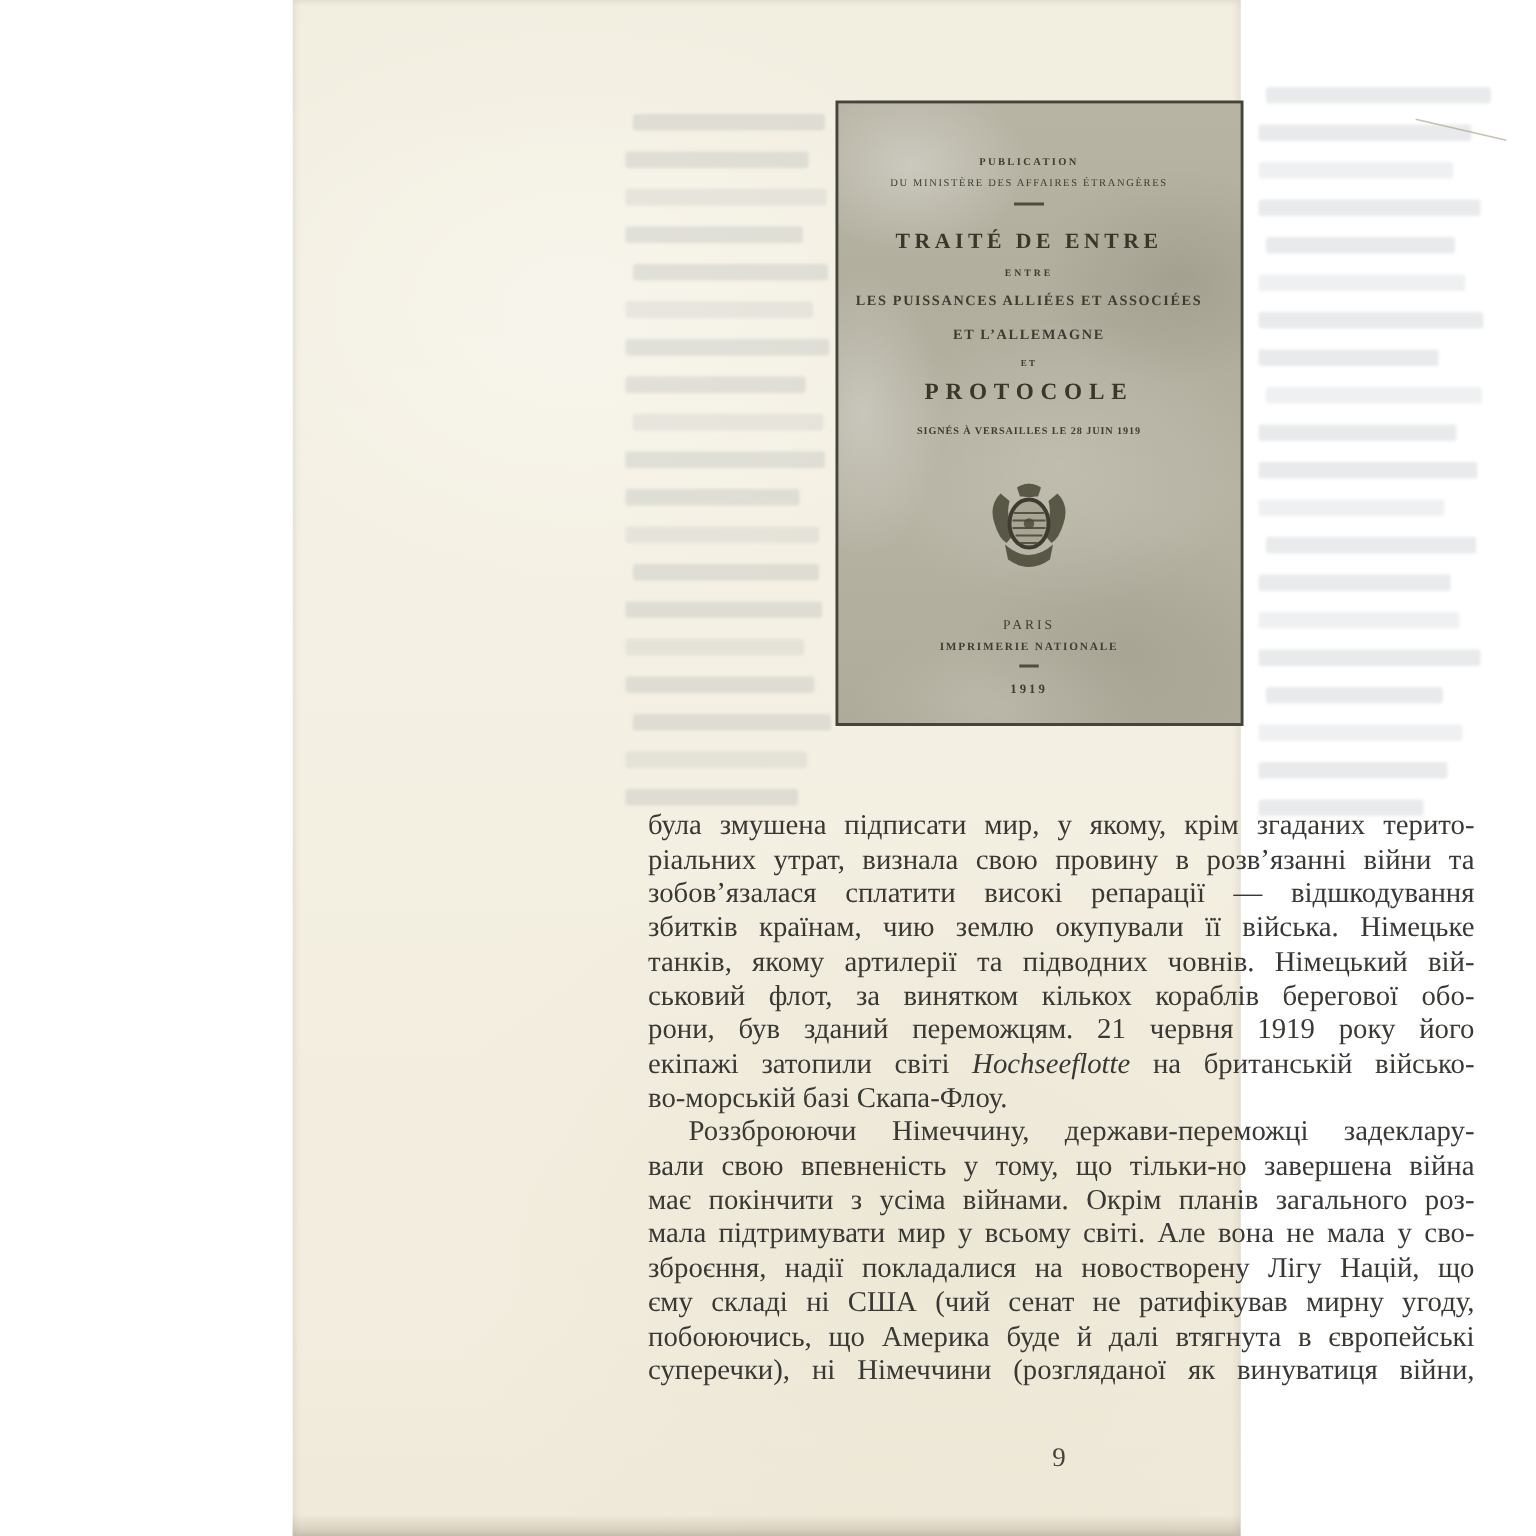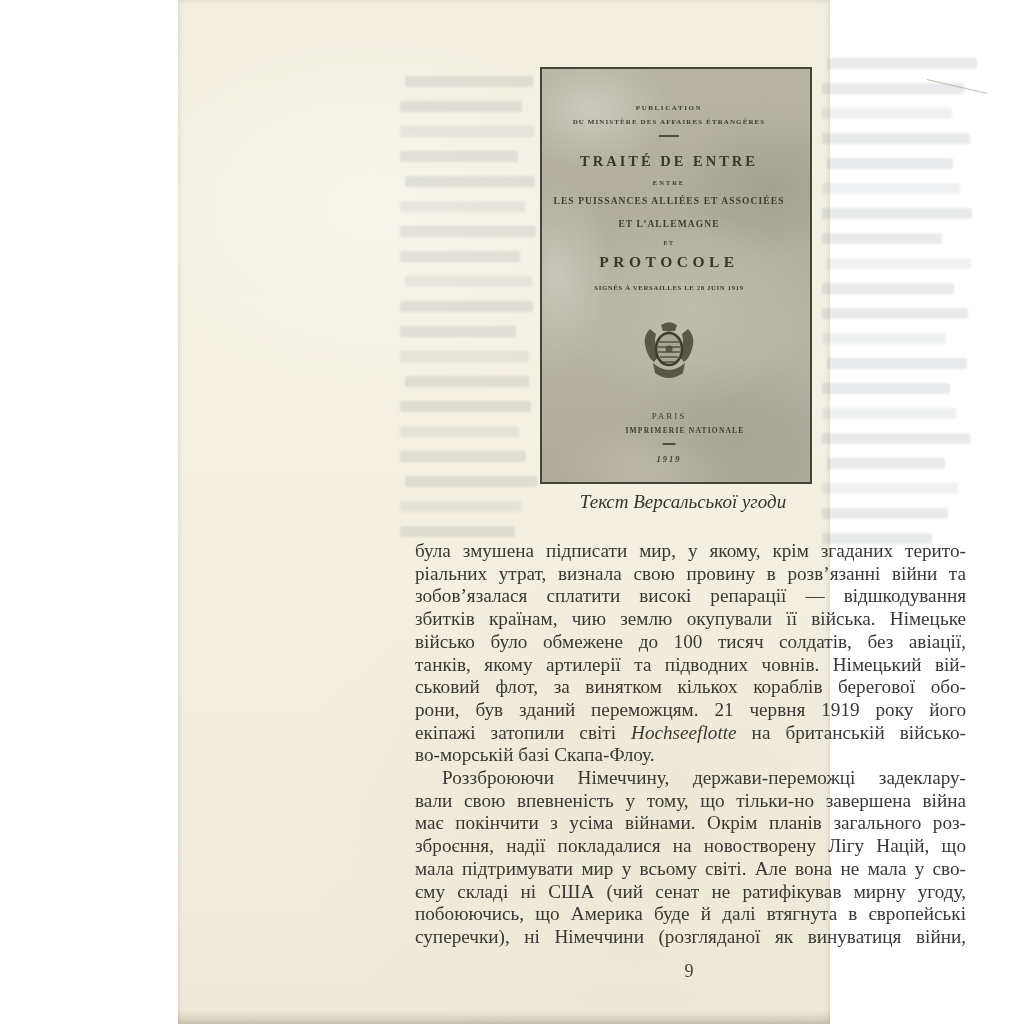--- a/index.html
+++ b/index.html
@@ -1,24 +1,24 @@
 <!DOCTYPE html>
 <html><head>
 <meta charset="utf-8">
 <style>
   html,body{margin:0;padding:0;}
   #canvas{position:relative;width:1024px;height:1024px;background:#ffffff;overflow:hidden;
           font-family:"Liberation Serif","DejaVu Serif",serif;}
   
-  #page{position:absolute;left:178px;top:0;width:632px;height:1024px;
+  #page{position:absolute;left:195px;top:0;width:632px;height:1024px;
         background:
           radial-gradient(ellipse 420px 300px at 30% 20%, rgba(255,255,255,.35), transparent 70%),
           radial-gradient(ellipse 500px 400px at 70% 80%, rgba(233,226,207,.6), transparent 70%),
           linear-gradient(180deg,#f2eee0 0%,#f4f0e3 40%,#f2edde 85%,#efe9d9 100%);
-        box-shadow: inset 2px 0 4px rgba(120,110,90,.10), inset -2px 0 5px rgba(120,110,90,.12); padding-left: 20px;}
+        box-shadow: inset 2px 0 4px rgba(120,110,90,.10), inset -2px 0 5px rgba(120,110,90,.12);}
   #page::after{content:"";position:absolute;left:0;bottom:0;width:100%;height:14px;
         background:linear-gradient(to top, rgba(151,142,122,.38), transparent);}
   
   .ghost{position:absolute;filter:blur(1.2px);}
   .ghost .gl{height:11px;border-radius:2px;background:rgba(120,128,136,.17);}
   .ghost .gl{margin-bottom:14px;}
   .ghost .gl:nth-child(3n){background:rgba(120,128,136,.12);}
   .ghost .gl:nth-child(4n+1){margin-left:5px;}
   #ghost-left{left:222px;top:76px;width:136px;}
   #ghost-right{left:644px;top:58px;width:152px;}
@@ -31,34 +31,34 @@
          radial-gradient(ellipse 120px 90px at 18% 10%, rgba(255,255,255,.30), transparent 65%),
          radial-gradient(ellipse 150px 110px at 85% 28%, rgba(92,90,76,.17), transparent 65%),
          radial-gradient(ellipse 90px 160px at 6% 50%, rgba(255,255,255,.28), transparent 60%),
          radial-gradient(ellipse 200px 150px at 55% 58%, rgba(255,255,255,.14), transparent 65%),
          radial-gradient(ellipse 170px 120px at 72% 88%, rgba(118,116,102,.16), transparent 65%),
          radial-gradient(ellipse 140px 70px at 40% 97%, rgba(210,207,194,.35), transparent 70%),
          linear-gradient(180deg,#b7b4a4 0%,#b1ae9e 35%,#b6b3a3 65%,#aeab9b 100%);}
   #doc .inner{position:absolute;left:0;top:0;right:14px;bottom:0;}
   #doc .dl{position:absolute;left:0;width:100%;text-align:center;white-space:nowrap;}
   .pub1{top:35px;font-size:7px;letter-spacing:1.6px;font-weight:bold;}
-  .pub2{top:49px;font-size:7px;letter-spacing:1.1px;font-weight:bold;}
+  .pub2{top:49px;font-size:7px;letter-spacing:1.1px;font-weight:normal;}
   .rule1{position:absolute;top:66px;left:50%;width:20px;height:2px;background:#4e4c40;transform:translateX(-50%);}
   .title{top:84px;font-size:14.5px;font-weight:bold;letter-spacing:3px;color:#393729;}
   .entre{top:110px;font-size:6.5px;letter-spacing:2px;font-weight:bold;}
   .part1{top:127px;font-size:9.5px;letter-spacing:1.1px;font-weight:bold;}
   .part2{top:150px;font-size:9.5px;letter-spacing:1.1px;font-weight:bold;}
   .et{top:171px;font-size:6px;letter-spacing:1.5px;font-weight:bold;}
   .proto{top:184px;font-size:15.5px;font-weight:bold;letter-spacing:4.5px;color:#393729;}
   .signes{top:215px;font-size:6.8px;letter-spacing:.6px;font-weight:bold;}
   .emblem{position:absolute;top:250px;left:50%;transform:translateX(-50%);width:56px;height:64px;filter:blur(.4px);}
   .paris{top:342px;font-size:9px;font-weight:normal;letter-spacing:2px;}
-  .imprim{top:357px;font-size:7.5px;letter-spacing:1.2px;font-weight:bold;margin-left:16px;}
+  .imprim{top:357px;font-size:7.5px;letter-spacing:1.2px;font-weight:bold;}
   .rule2{position:absolute;top:374px;left:50%;width:13px;height:1.5px;background:#4e4c40;transform:translateX(-50%);}
-  .year{top:385px;font-size:8.5px;letter-spacing:2px;font-weight:bold;font-style:italic;}
+  .year{top:385px;font-size:8.5px;letter-spacing:2px;font-weight:bold;}
   
   #caption{position:absolute;left:195px;top:491px;width:620px;text-align:center;
            font-style:italic;font-size:19px;color:#34332f;}
   #body-text{position:absolute;left:237px;top:540px;width:551px;
              font-size:19.2px;line-height:22.7px;color:#393834;}
   .bline{text-align:justify;}
   .bline.just{text-align-last:justify;}
   .bline.ind{text-indent:27px;}
   .bline .it{font-style:italic;}
   #folio{position:absolute;left:195px;top:961px;width:632px;text-align:center;
@@ -143,38 +143,36 @@
           <circle cx="28" cy="30" r="3.5" fill="#4c4a3a" opacity="0.85"></circle>
         </svg>
 
         <div class="dl paris">PARIS</div>
         <div class="dl imprim">IMPRIMERIE NATIONALE</div>
         <div class="rule2"></div>
         <div class="dl year">1919</div>
       </div>
     </div>
 
-    <div id="caption">Текст Версальської угоди</div>
 
     <div id="body-text">
         <div class="bline just"><span>була змушена підписати мир, у якому, крім згаданих терито-</span></div>
         <div class="bline just"><span>ріальних утрат, визнала свою провину в розв’язанні війни та</span></div>
         <div class="bline just"><span>зобов’язалася сплатити високі репарації — відшкодування</span></div>
         <div class="bline just"><span>збитків країнам, чию землю окупували її війська. Німецьке</span></div>
-        <div class="bline just"><span>військо було обмежене до 100 тисяч солдатів, без авіації,</span></div>
         <div class="bline just"><span>танків, якому артилерії та підводних човнів. Німецький вій-</span></div>
         <div class="bline just"><span>ськовий флот, за винятком кількох кораблів берегової обо-</span></div>
         <div class="bline just"><span>рони, був зданий переможцям. 21 червня 1919 року його</span></div>
         <div class="bline just"><span>екіпажі затопили світі </span><span class="it">Hochseeflotte</span><span> на британській військо-</span></div>
         <div class="bline"><span>во-морській базі Скапа-Флоу.</span></div>
         <div class="bline just ind"><span>Роззброюючи Німеччину, держави-переможці задеклару-</span></div>
         <div class="bline just"><span>вали свою впевненість у тому, що тільки-но завершена війна</span></div>
         <div class="bline just"><span>має покінчити з усіма війнами. Окрім планів загального роз-</span></div>
+        <div class="bline just"><span>мала підтримувати мир у всьому світі. Але вона не мала у сво-</span></div>
         <div class="bline just"><span>зброєння, надії покладалися на новостворену Лігу Націй, що</span></div>
-        <div class="bline just"><span>мала підтримувати мир у всьому світі. Але вона не мала у сво-</span></div>
         <div class="bline just"><span>єму складі ні США (чий сенат не ратифікував мирну угоду,</span></div>
         <div class="bline just"><span>побоюючись, що Америка буде й далі втягнута в європейські</span></div>
         <div class="bline just"><span>суперечки), ні Німеччини (розгляданої як винуватиця війни,</span></div>
       </div>
 
     <div id="folio">9</div>
   </div>
 </div>
 
 </body></html>

